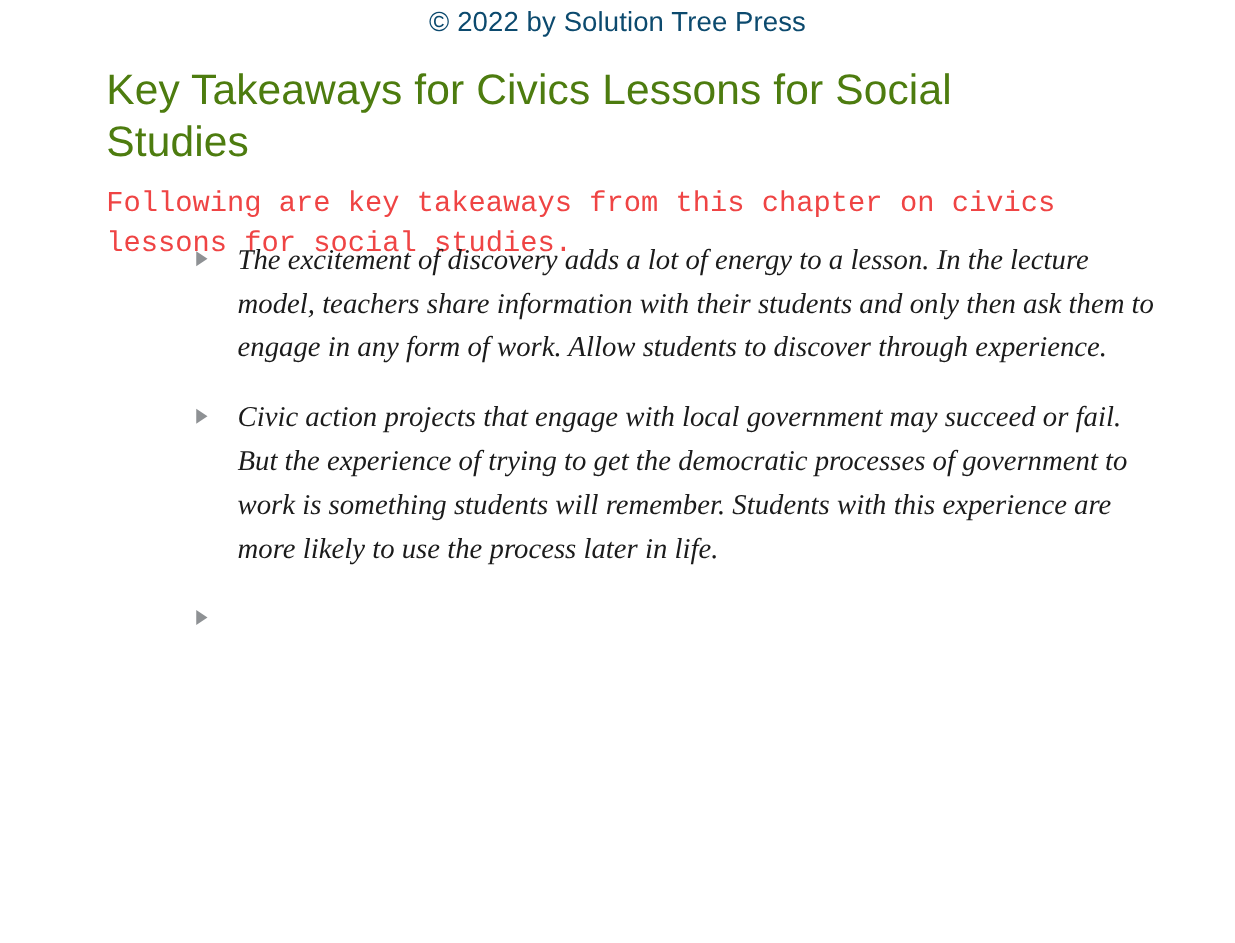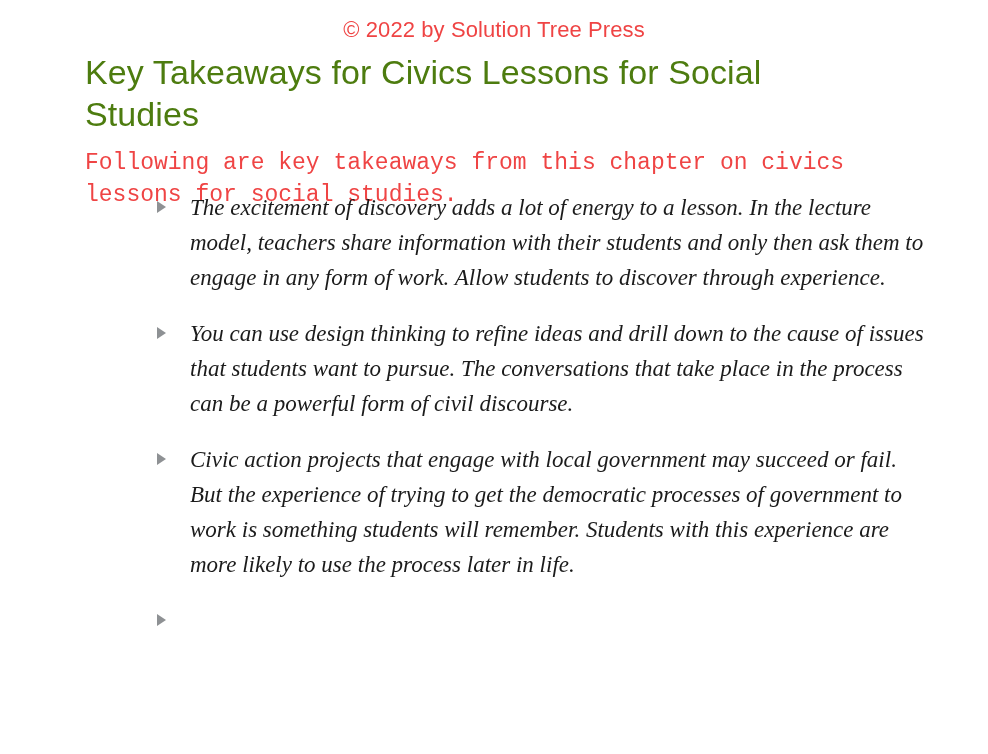--- a/index.html
+++ b/index.html
@@ -19,29 +19,29 @@
     position: relative;
     width: 988px;
     height: 754px;
     background: #ffffff;
     box-sizing: border-box;
   }
 
   
   .copyright {
     position: absolute;
-    top: 16px;
+    top: 4px;
     left: 0;
     width: 988px;
     text-align: center;
     font-family: "Liberation Sans", "DejaVu Sans", sans-serif;
     font-size: 22px;
     line-height: 28px;
     font-weight: 400;
-    color: #ef4444;
+    color: #0c4a6e;
     letter-spacing: 0.1px;
     white-space: nowrap;
   }
 
   
   .page-title {
     position: absolute;
     top: 28px;
     left: 85px;
     width: 720px;
@@ -117,24 +117,20 @@
 
   <p class="intro">Following are key takeaways from this chapter on civics lessons for social studies.</p>
 
   <ul class="takeaways">
 
     <li class="takeaway-item">
       <span class="bullet-marker"></span>
       <span class="takeaway-text">The excitement of discovery adds a lot of energy to a lesson. In the lecture model, teachers share information with their students and only then ask them to engage in any form of work. Allow students to discover through experience.</span>
     </li>
 
-    <li class="takeaway-item">
-      <span class="bullet-marker"></span>
-      <span class="takeaway-text">You can use design thinking to refine ideas and drill down to the cause of issues that students want to pursue. The conversations that take place in the process can be a powerful form of civil discourse.</span>
-    </li>
 
     <li class="takeaway-item">
       <span class="bullet-marker"></span>
       <span class="takeaway-text">Civic action projects that engage with local government may succeed or fail. But the experience of trying to get the democratic processes of government to work is something students will remember. Students with this experience are more likely to use the process later in life.</span>
     </li>
 
     <li class="takeaway-item">
       <span class="bullet-marker"></span>
     </li>
 

